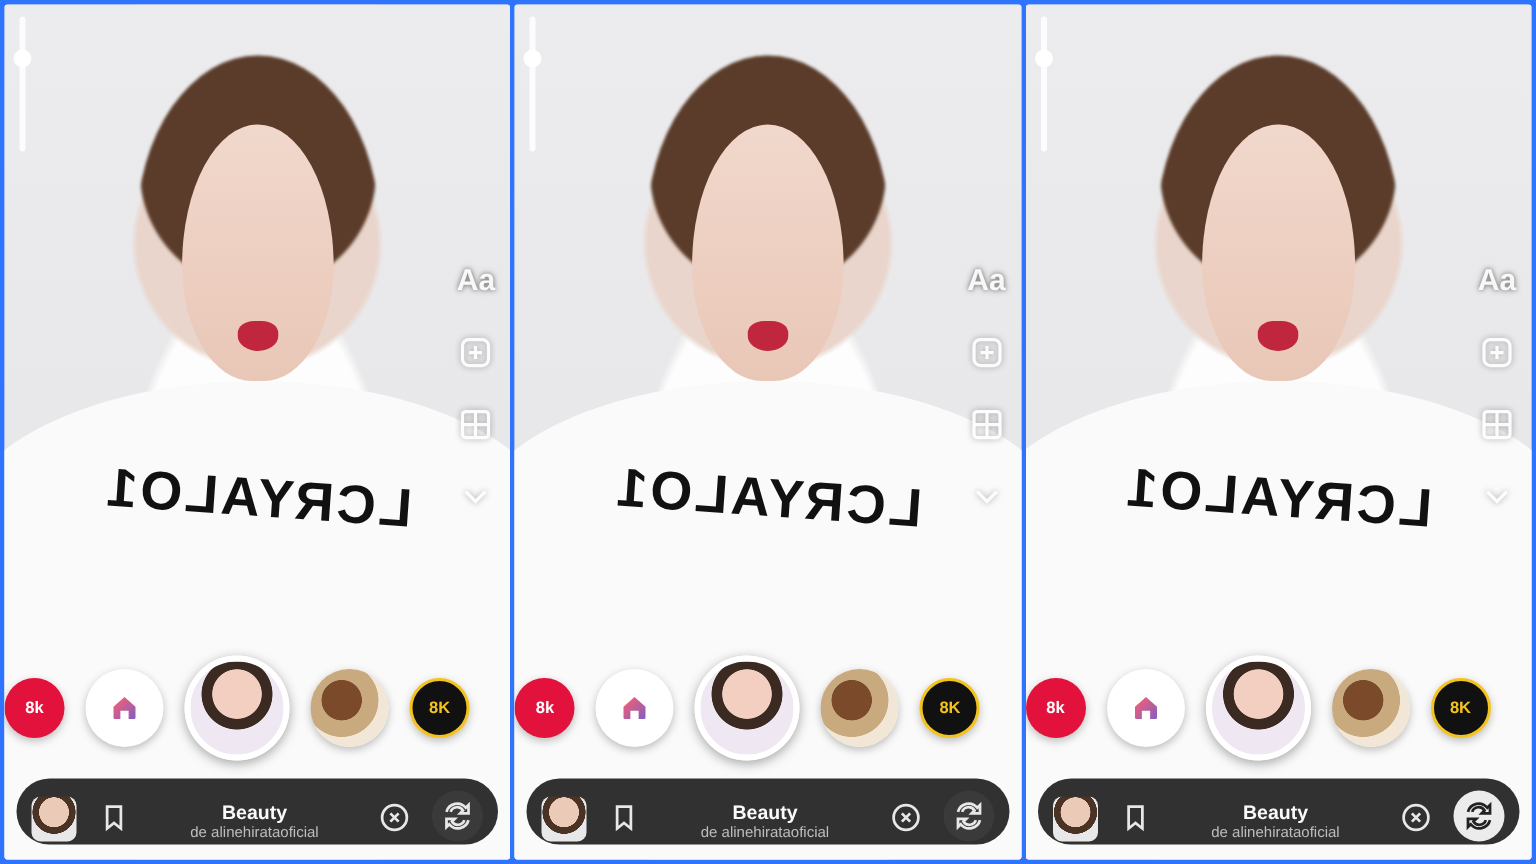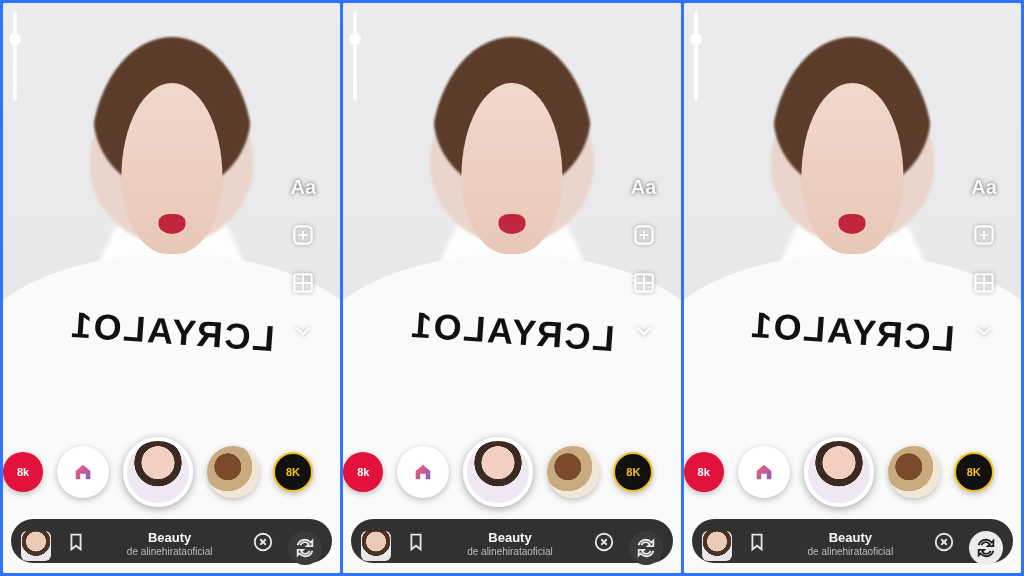--- a/index.html
+++ b/index.html
@@ -18,40 +18,40 @@
   .face{position:absolute;left:50%;top:14%;width:30%;height:30%;transform:translateX(-50%);
         background:linear-gradient(#f1d8cc,#e9c7b7);border-radius:50% 50% 46% 46%/55% 55% 45% 45%}
   .lips{position:absolute;left:50%;top:37%;width:8%;height:3.5%;transform:translateX(-50%);
         background:#c0273f;border-radius:40% 40% 50% 50%}
   .shirt{position:absolute;left:50%;top:44%;width:120%;height:60%;transform:translateX(-50%);
          background:#fafafa;border-radius:50% 50% 0 0/30% 30% 0 0}
   .shirt-text{position:absolute;left:50%;top:54%;transform:translateX(-50%) scaleX(-1) rotate(-4deg);
               font-weight:900;font-size:36px;letter-spacing:2px;color:#111;white-space:nowrap}
 
   
-  .tool-col{position:absolute;right:24px;top:30%;display:flex;flex-direction:column;gap:22px;align-items:center}
+  .tool-col{position:absolute;right:10px;top:30%;display:flex;flex-direction:column;gap:22px;align-items:center}
   .tool{width:26px;height:26px;color:rgba(255,255,255,.92);display:flex;align-items:center;justify-content:center;filter:drop-shadow(0 0 2px rgba(0,0,0,.35))}
   .tool svg{width:100%;height:100%;stroke:currentColor;fill:none;stroke-width:2}
   .Aa{font-weight:600;font-size:20px;color:rgba(255,255,255,.92);text-shadow:0 0 3px rgba(0,0,0,.3)}
 
   
   .carousel{position:absolute;left:0;right:0;bottom:62px;height:78px;display:flex;align-items:center;justify-content:flex-start;gap:14px}
   .chip{width:52px;height:52px;border-radius:50%;display:flex;align-items:center;justify-content:center;font-size:12px;font-weight:700;color:#fff;box-shadow:0 2px 6px rgba(0,0,0,.25)}
   .chip.small{width:40px;height:40px;font-size:11px}
   .chip.badge8k{background:#e2123c}
   .chip.home{background:#fff}
   .chip.home svg{width:22px;height:22px}
   .chip.coffee{background:radial-gradient(circle at 40% 40%,#7a4a2a 0 30%,#c9a97e 31% 55%,#f2e6d6 56% 100%)}
   .chip.hd8k{background:#111;border:2px solid #f4c31e;color:#f4c31e}
   .capture{width:70px;height:70px;border-radius:50%;border:4px solid #fff;overflow:hidden;box-shadow:0 2px 8px rgba(0,0,0,.35);
            background:radial-gradient(circle at 50% 35%,#f2cfc0 0 32%,#3a2a22 33% 46%,#efe7f2 47% 100%)}
 
   
   .bar{position:absolute;left:8px;right:8px;bottom:10px;height:44px;border-radius:22px;background:rgba(20,20,20,.88);
-       display:flex;align-items:flex-start;padding:12px 10px;gap:14px;color:#e7e7e7}
+       display:flex;align-items:flex-end;padding:2px 10px;gap:14px;color:#e7e7e7}
   .bar .thumb{width:30px;height:30px;border-radius:6px;background:radial-gradient(circle at 50% 35%,#eccab8 0 40%,#4a3324 41% 58%,#e8e8ea 59% 100%)}
   .bar .save svg,.bar .close svg,.bar .flip svg{width:22px;height:22px;stroke:#e7e7e7;fill:none;stroke-width:2}
   .bar .meta{flex:1;display:flex;flex-direction:column;align-items:center;line-height:1.15}
   .bar .meta .name{font-size:13px;font-weight:600;color:#fafafa}
   .bar .meta .by{font-size:10px;color:#bdbdbd}
   .bar .round{width:34px;height:34px;border-radius:50%;background:#3a3a3a;display:flex;align-items:center;justify-content:center}
   .bar .flip.light{background:#ececec}
   .bar .flip.light svg{stroke:#222}
 
   

